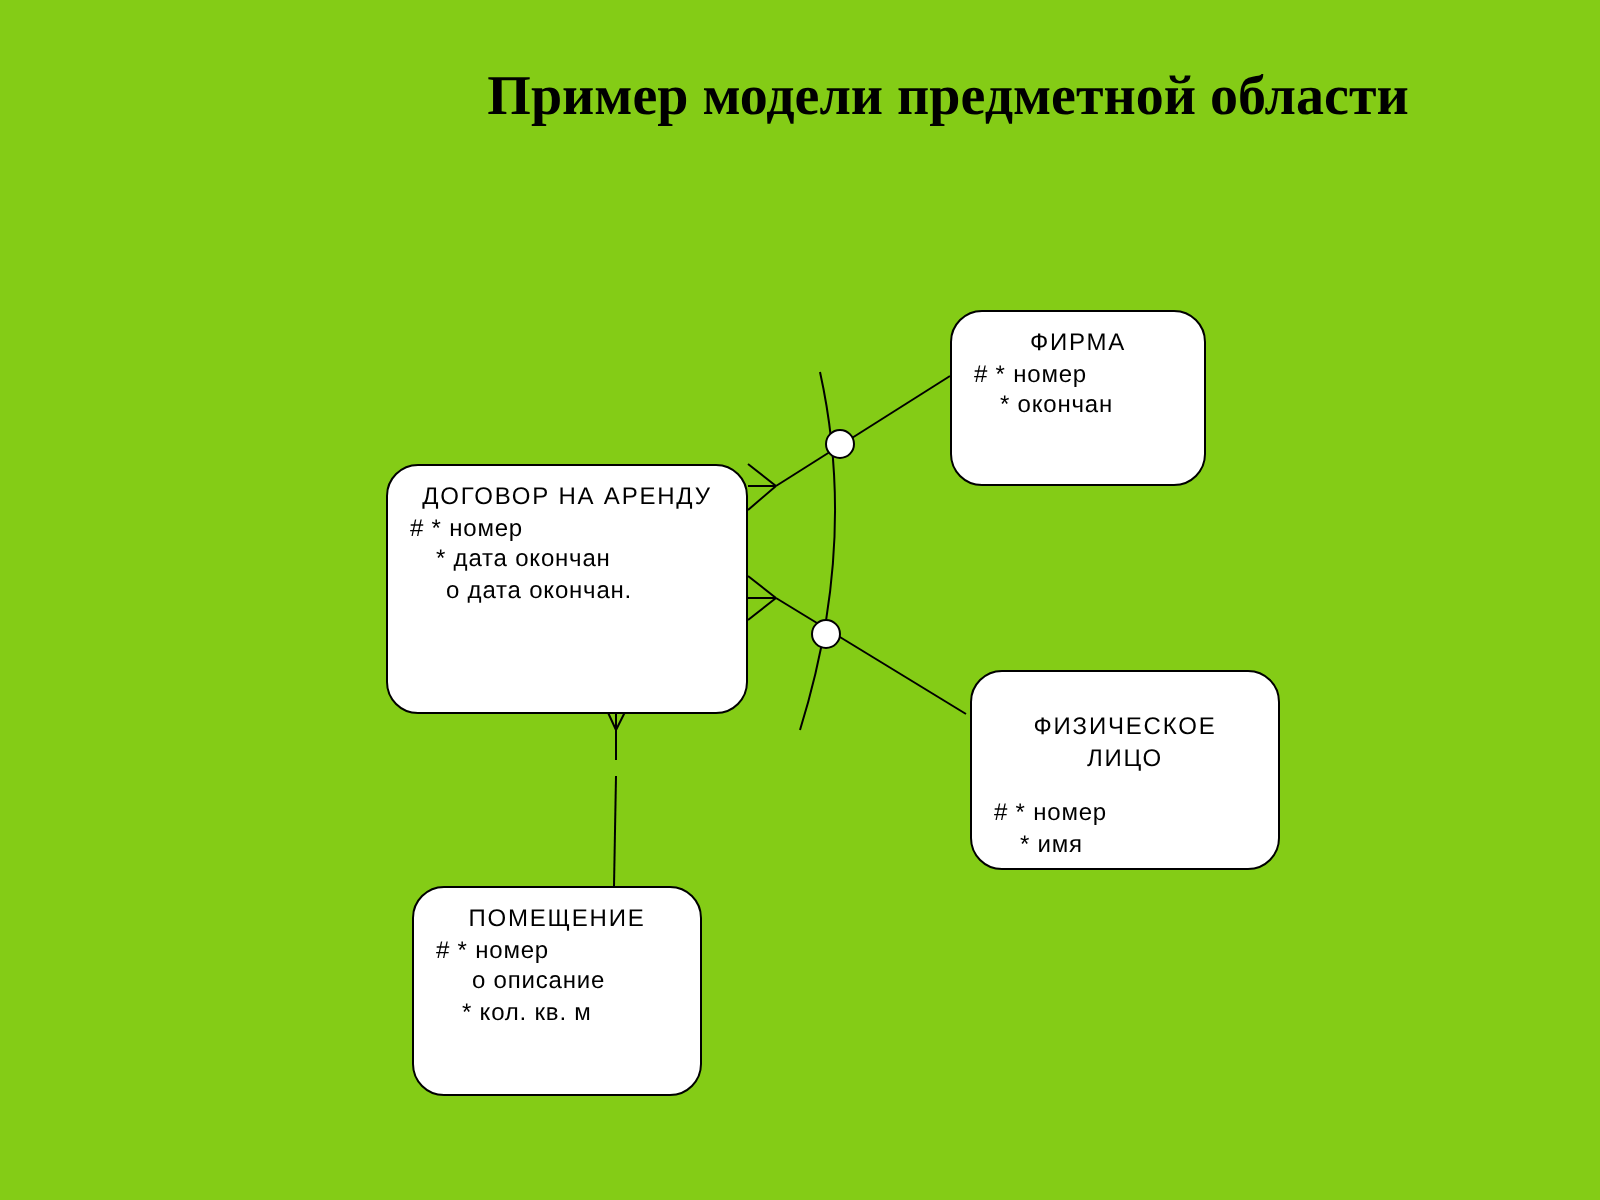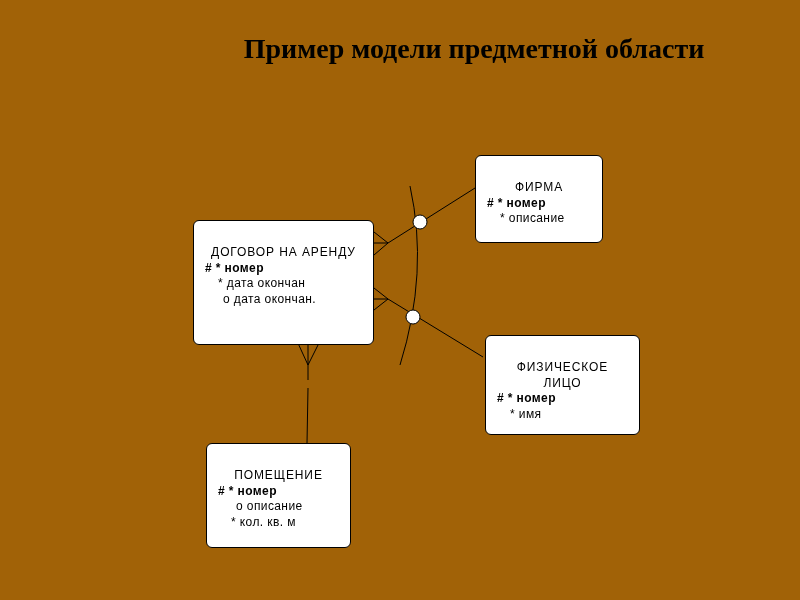--- a/index.html
+++ b/index.html
@@ -4,21 +4,21 @@
 <style>
   html, body {
     margin: 0;
     padding: 0;
     background: #ffffff;
   }
   #slide {
     position: relative;
     width: 800px;
     height: 600px;
-    background: #a16207;
+    background: #84cc16;
     overflow: hidden;
     font-family: "Liberation Sans", sans-serif;
   }
   .slide-title {
     position: absolute;
     left: 474px;
     top: 33px;
     transform: translateX(-50%);
     white-space: nowrap;
     font-family: "Liberation Serif", serif;
@@ -29,47 +29,47 @@
   #connector-layer {
     position: absolute;
     left: 0;
     top: 0;
     width: 800px;
     height: 600px;
   }
   .entity {
     position: absolute;
     border: 1px solid #000000;
-    border-radius: 6px;
+    border-radius: 16px;
     background: #ffffff;
     color: #000000;
     font-size: 12px;
     line-height: 15.5px;
     box-sizing: border-box;
-    padding-top: 24px;
+    padding-top: 8px;
   }
   .entity-title {
     text-align: center;
     letter-spacing: 0.9px;
     white-space: normal;
   }
   .attr {
     letter-spacing: 0.4px;
     white-space: nowrap;
   }
-  .ind0 { padding-left: 11px; font-weight: bold; }
+  .ind0 { padding-left: 11px; }
   .ind1 { padding-left: 24px; }
   .ind2 { padding-left: 29px; }
 
-  #entity-dogovor      { left: 193px; top: 220px; width: 181px; height: 125px; }
+  #entity-dogovor      { left: 193px; top: 232px; width: 181px; height: 125px; }
   #entity-firma        { left: 475px; top: 155px; width: 128px; height: 88px;  }
   #entity-fizlico      { left: 485px; top: 335px; width: 155px; height: 100px; }
   #entity-pomeshchenie { left: 206px; top: 443px; width: 145px; height: 105px; }
 
-  #entity-fizlico .entity-title { width: 112px; margin: 0 auto; }
+  #entity-fizlico .entity-title { width: 112px; margin: 12px auto; }
 </style>
 </head>
 <body>
 
 <div id="slide">
 
   <div class="slide-title">Пример модели предметной области</div>
 
   <svg id="connector-layer" viewBox="0 0 800 600" xmlns="http://www.w3.org/2000/svg">
     <g stroke="#000000" stroke-width="1" fill="none">
@@ -99,21 +99,21 @@
   <div class="entity" id="entity-dogovor">
     <div class="entity-title">ДОГОВОР НА АРЕНДУ</div>
     <div class="attr ind0"># * номер</div>
     <div class="attr ind1">* дата окончан</div>
     <div class="attr ind2">о дата окончан.</div>
   </div>
 
   <div class="entity" id="entity-firma">
     <div class="entity-title">ФИРМА</div>
     <div class="attr ind0"># * номер</div>
-    <div class="attr ind1">* описание</div>
+    <div class="attr ind1">* окончан</div>
   </div>
 
   <div class="entity" id="entity-fizlico">
     <div class="entity-title">ФИЗИЧЕСКОЕ ЛИЦО</div>
     <div class="attr ind0"># * номер</div>
     <div class="attr ind1">* имя</div>
   </div>
 
   <div class="entity" id="entity-pomeshchenie">
     <div class="entity-title">ПОМЕЩЕНИЕ</div>

